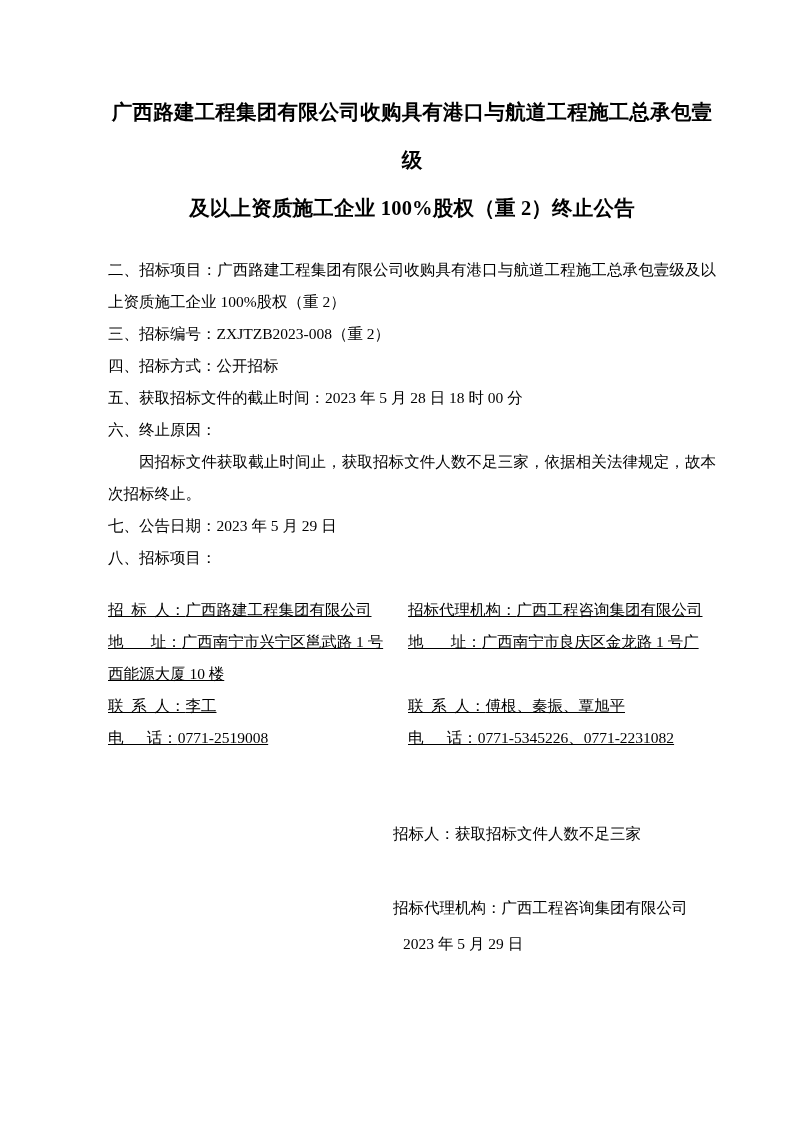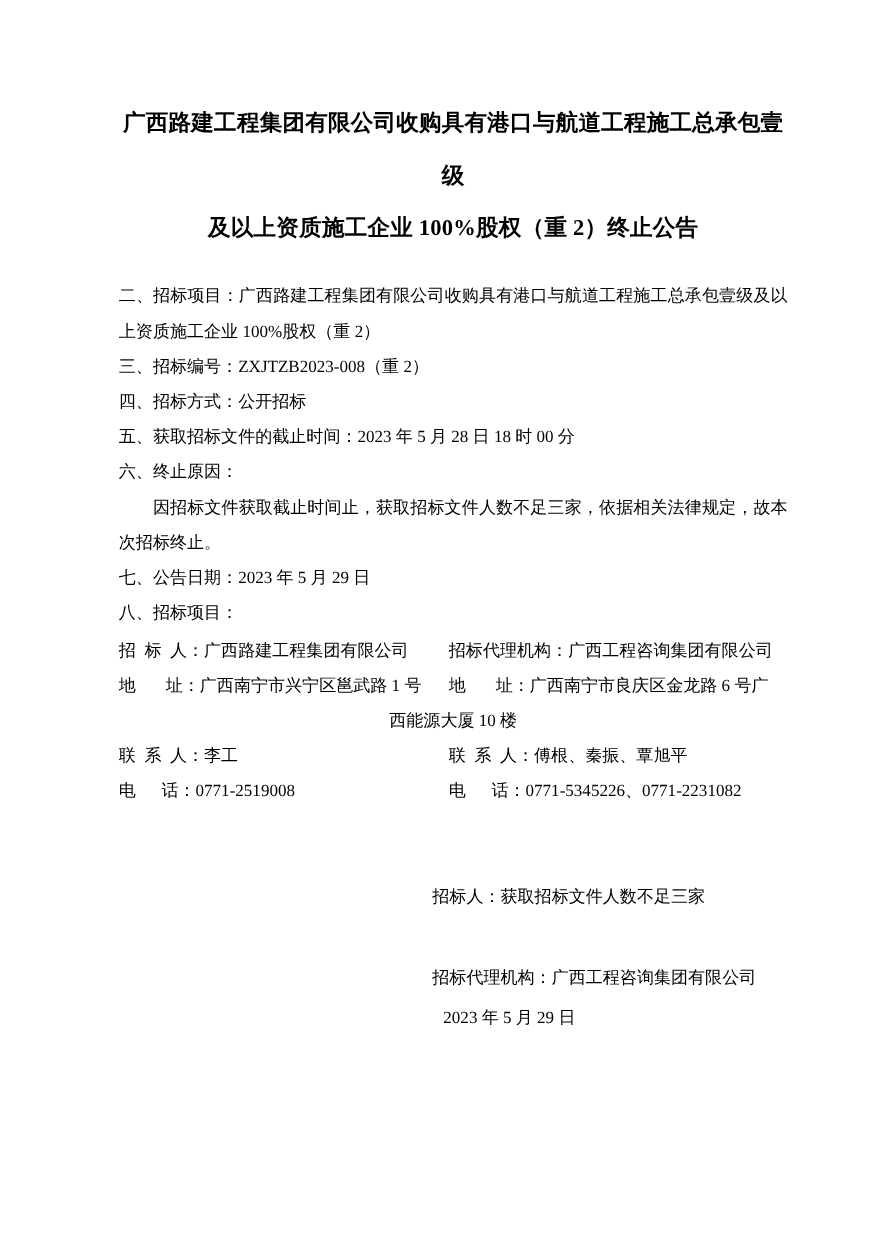--- a/index.html
+++ b/index.html
@@ -39,37 +39,37 @@
   }
   .p {
     margin: 0;
     text-align: justify;
     text-justify: inter-ideograph;
   }
   .p-indent {
     text-indent: 31px;
   }
   .contact-block {
-    margin-top: 2px;
+    margin-top: 20px;
+    text-decoration: underline;
   }
   .crow {
     display: flex;
     line-height: 32px;
   }
   .ccell-left {
     width: 300px;
     flex: 0 0 300px;
     white-space: pre;
   }
   .ccell-right {
     flex: 1 1 auto;
     white-space: pre;
   }
   .center-line {
-    text-align: center;
     line-height: 32px;
   }
   .sign {
     margin-top: 62px;
     line-height: 36px;
   }
   .sign-row {
     padding-left: 285px;
   }
   .sign-row2 {
@@ -104,21 +104,21 @@
 
     <div class="contact-block">
 
       <div class="crow">
         <div class="ccell-left"><span class="nowrap">招  标  人：</span><span class="nowrap">广西路建工程集团有限公司</span></div>
         <div class="ccell-right"><span class="nowrap">招标代理机构：</span><span class="nowrap">广西工程咨询集团有限公司</span></div>
       </div>
 
       <div class="crow">
         <div class="ccell-left"><span class="nowrap">地       址：</span><span class="nowrap">广西南宁市兴宁区邕武路 1 号</span></div>
-        <div class="ccell-right"><span class="nowrap">地       址：</span><span class="nowrap">广西南宁市良庆区金龙路 6 号广</span></div>
+        <div class="ccell-right"><span class="nowrap">地       址：</span><span class="nowrap">广西南宁市良庆区金龙路 1 号广</span></div>
       </div>
 
       <div class="center-line">西能源大厦 10 楼</div>
 
       <div class="crow">
         <div class="ccell-left"><span class="nowrap">联  系  人：</span><span class="nowrap">李工</span></div>
         <div class="ccell-right"><span class="nowrap">联  系  人：</span><span class="nowrap">傅根、秦振、覃旭平</span></div>
       </div>
 
       <div class="crow">

